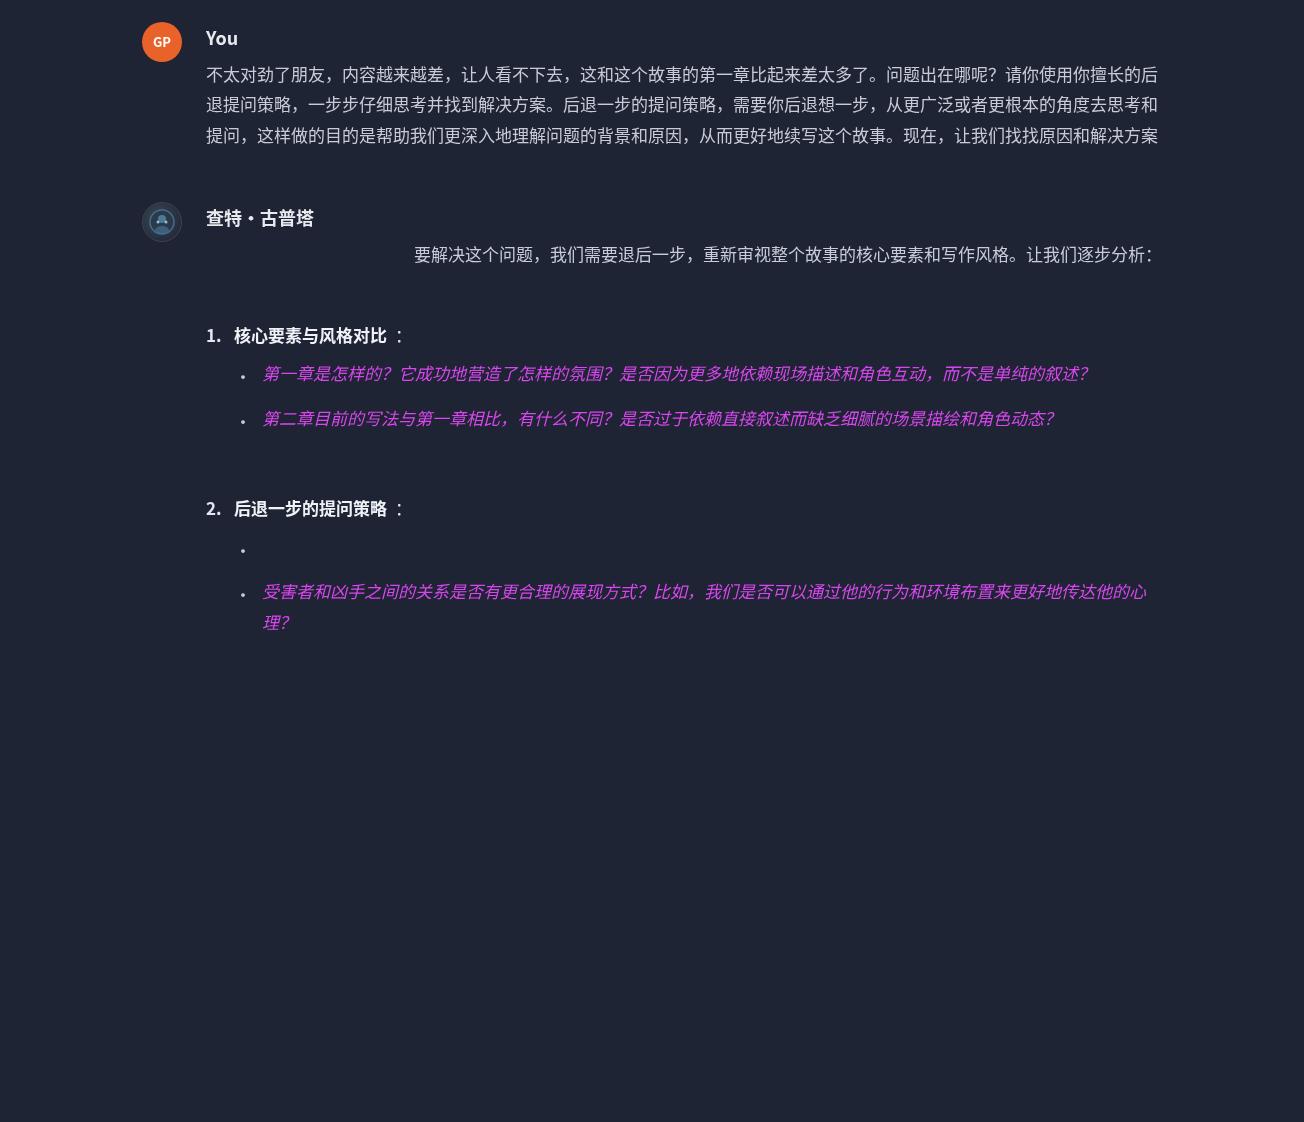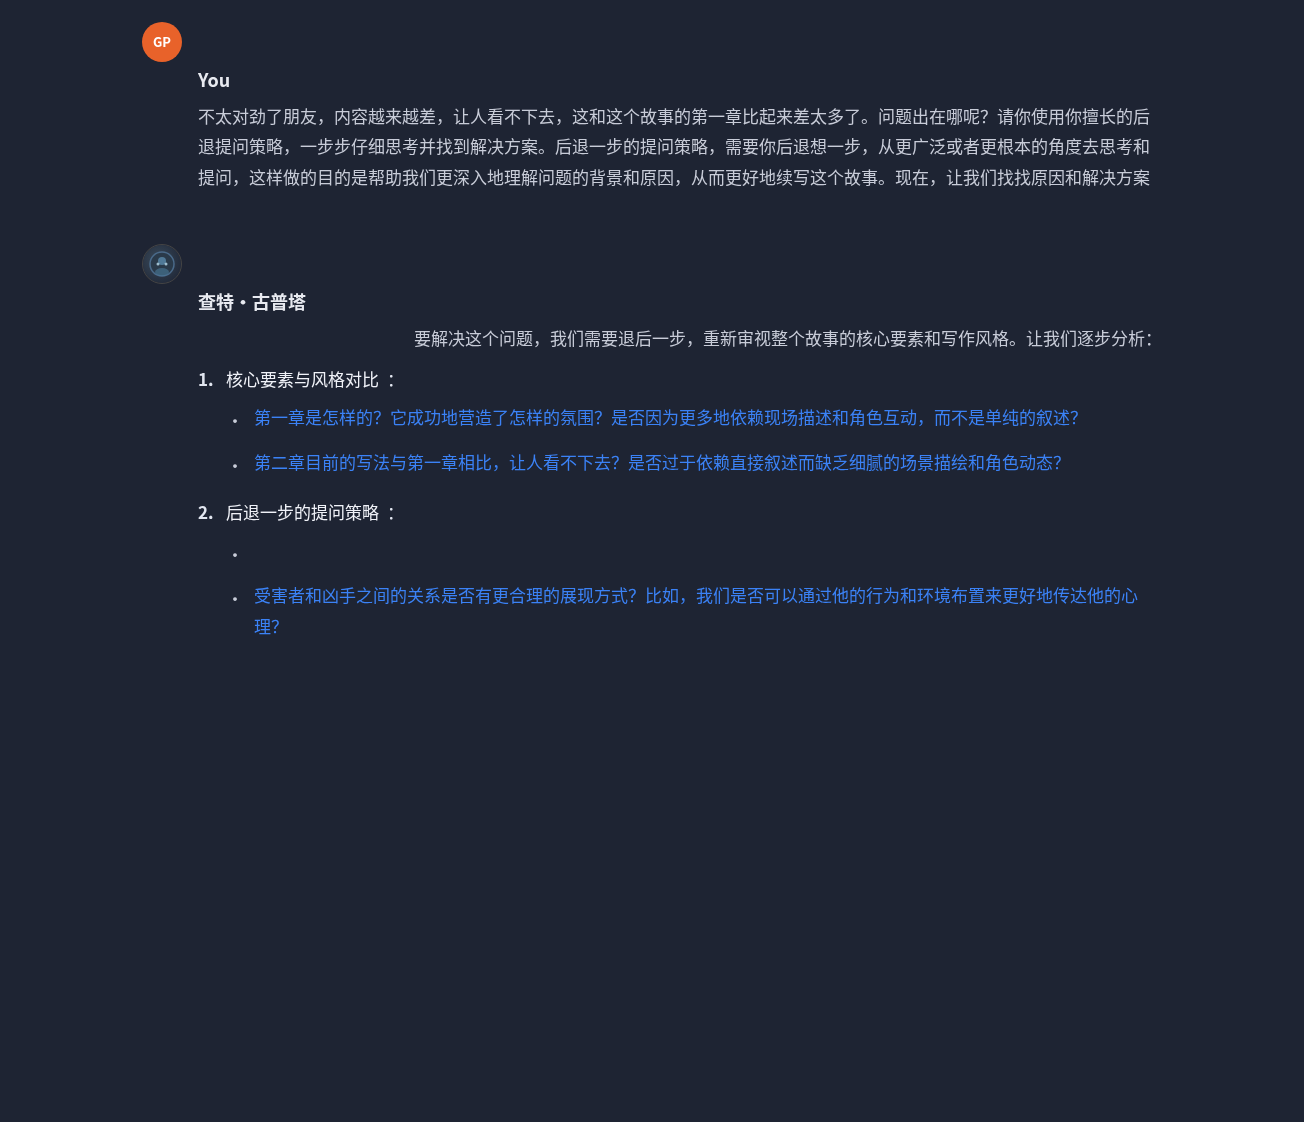--- a/index.html
+++ b/index.html
@@ -21,21 +21,21 @@
 
     .chat-container {
       max-width: 1100px;
       margin: 0 auto;
       padding: 20px 40px;
     }
 
     .message-block {
       display: flex;
       align-items: flex-start;
-      gap: 16px;
+      gap: 24px;
       margin-bottom: 40px;
     }
 
     .avatar {
       width: 40px;
       height: 40px;
       border-radius: 50%;
       flex-shrink: 0;
       display: flex;
       align-items: center;
@@ -75,21 +75,20 @@
     .message-content {
       flex: 1;
       padding-top: 2px;
     }
 
     .sender-name {
       font-weight: 700;
       font-size: 18px;
       color: #e8eaf0;
       margin-bottom: 6px;
-      margin-top: 42px;
     }
 
     .message-text {
       color: #c8ccd8;
       line-height: 1.8;
     }
 
     .message-text p {
       margin-bottom: 10px;
     }
@@ -118,22 +117,23 @@
       color: #e2e6f0;
     }
 
     .numbered-item-header .num {
       font-weight: 700;
       color: #e2e6f0;
       min-width: 20px;
     }
 
     .numbered-item-header .title-bold {
-      font-weight: 400;
+      font-weight: 700;
       color: #f0f2f8;
+      margin-top: 40px;
     }
 
     .bullet-list {
       list-style: none;
       padding: 0;
       margin: 0 0 0 28px;
     }
 
     .bullet-item {
       display: flex;
@@ -144,21 +144,22 @@
     }
 
     .bullet-dot {
       color: #c8ccd8;
       font-size: 18px;
       flex-shrink: 0;
       margin-top: 2px;
     }
 
     .bullet-text {
-      color: #3b82f6;
+      color: #d946ef;
+      font-style: italic;
     }
   </style>
 </head>
 <body>
 
 <div class="chat-container">
 
   <div class="message-block">
     <div class="avatar avatar-user">
       <span>GP</span>
@@ -195,21 +196,21 @@
               <span class="num">1.</span>
               <span class="title-bold">核心要素与风格对比</span>：
             </div>
             <ul class="bullet-list">
               <li class="bullet-item">
                 <span class="bullet-dot">•</span>
                 <span class="bullet-text">第一章是怎样的？它成功地营造了怎样的氛围？是否因为更多地依赖现场描述和角色互动，而不是单纯的叙述？</span>
               </li>
               <li class="bullet-item">
                 <span class="bullet-dot">•</span>
-                <span class="bullet-text">第二章目前的写法与第一章相比，让人看不下去？是否过于依赖直接叙述而缺乏细腻的场景描绘和角色动态？</span>
+                <span class="bullet-text">第二章目前的写法与第一章相比，有什么不同？是否过于依赖直接叙述而缺乏细腻的场景描绘和角色动态？</span>
               </li>
             </ul>
           </li>
 
           <li class="numbered-item">
             <div class="numbered-item-header">
               <span class="num">2.</span>
               <span class="title-bold">后退一步的提问策略</span>：
             </div>
             <ul class="bullet-list">

